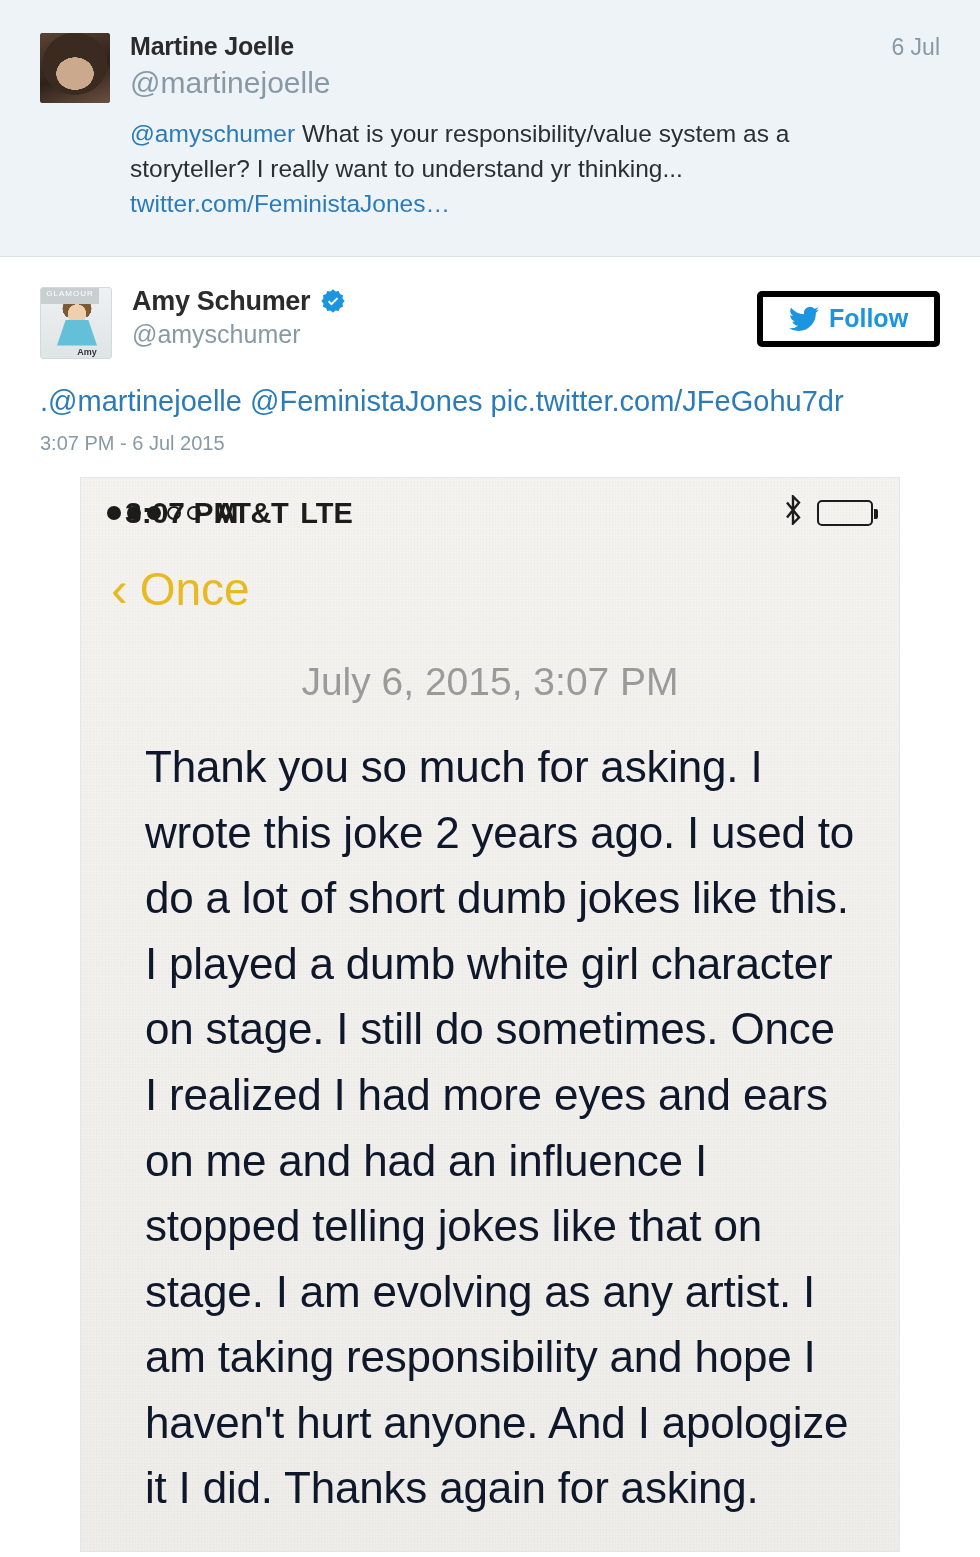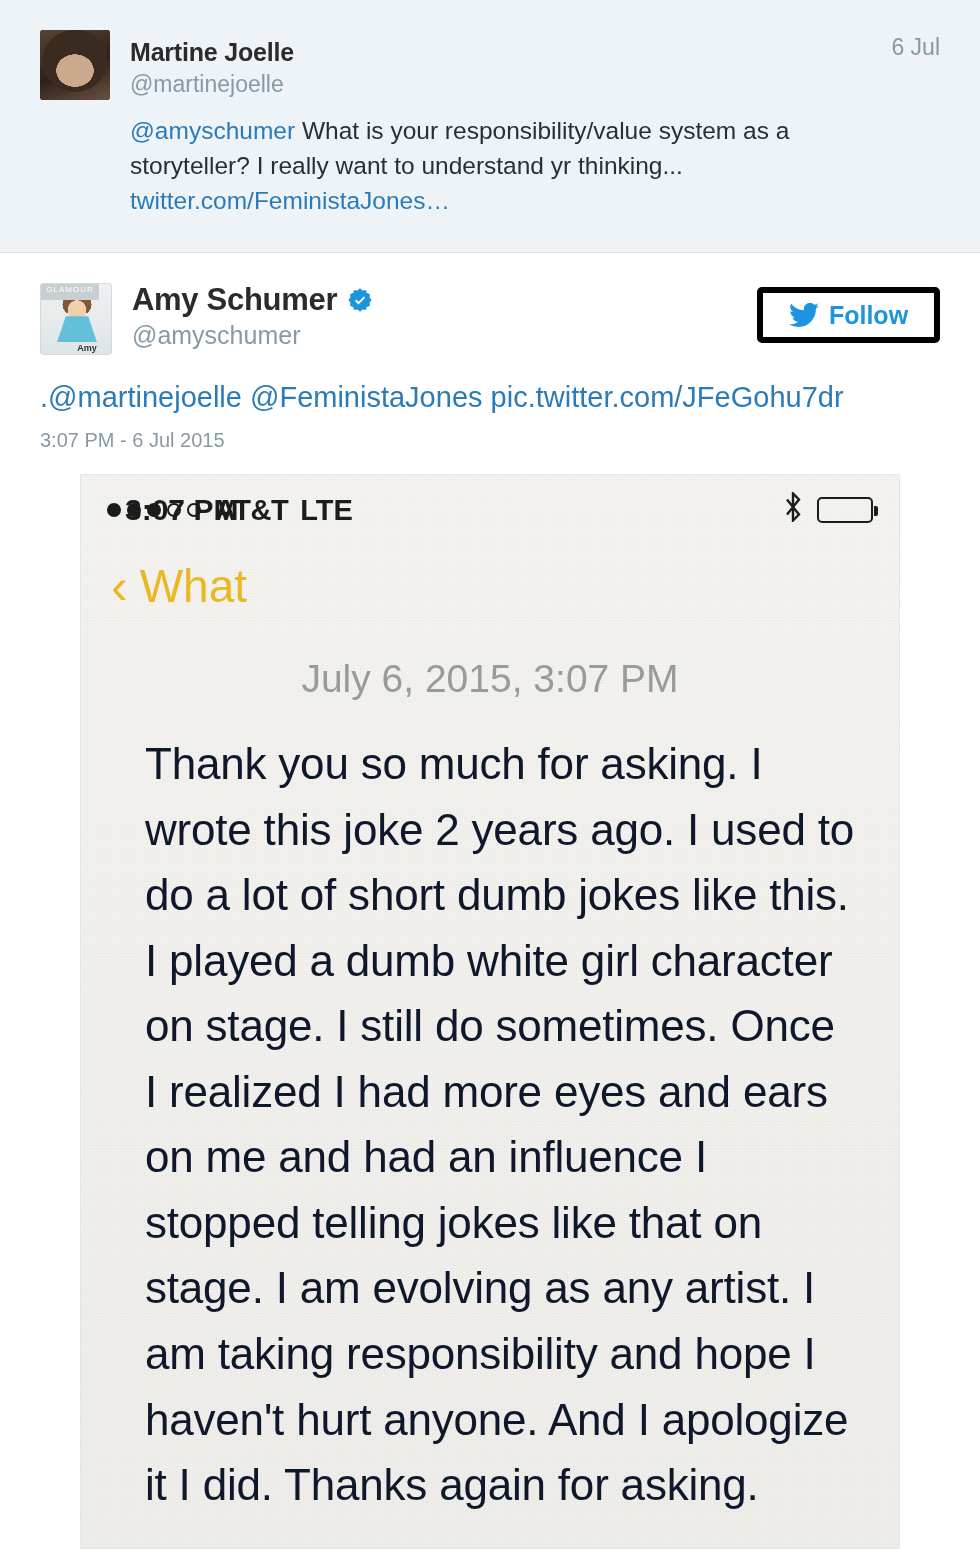--- a/index.html
+++ b/index.html
@@ -50,21 +50,21 @@
     padding-top: 2px;
   }
   .display-name {
     font-size: 25px;
     font-weight: bold;
     color: #2b2b2b;
     line-height: 1.15;
     letter-spacing: -0.2px;
   }
   .handle {
-    font-size: 23px;
+    font-size: 30px;
     color: #8899a6;
     line-height: 1.35;
     margin-top: 2px;
   }
   .tweet-date {
     position: absolute;
     right: 40px;
     top: 34px;
     font-size: 23px;
     color: #8899a6;
@@ -120,21 +120,21 @@
   }
   .mag-label {
     position: absolute; left: 0; right: 0; bottom: 1px;
     text-align: center; font-size: 9px; font-weight: bold; color: #333; padding-left: 22px;
   }
   .main-names {
     margin-left: 20px;
     padding-top: 0px;
   }
   .main-display {
-    font-size: 31px;
+    font-size: 27px;
     font-weight: bold;
     color: #2b2b2b;
     line-height: 1.1;
     display: flex;
     align-items: center;
     letter-spacing: -0.3px;
   }
   .verified {
     display: inline-block;
     width: 26px; height: 26px;
@@ -345,21 +345,21 @@
           </span>
           <span class="battery">
             <span class="fill"></span>
             <span class="nub"></span>
           </span>
         </div>
       </div>
 
       <div class="nav-back">
         <span class="chev">‹</span>
-        <span>What</span>
+        <span>Once</span>
       </div>
 
       <div class="msg-date">July 6, 2015, 3:07 PM</div>
 
       <div class="msg-body">Thank you so much for asking. I wrote this joke 2 years ago. I used to do a lot of short dumb jokes like this. I played a dumb white girl character on stage. I still do sometimes. Once I realized I had more eyes and ears on me and had an influence I stopped telling jokes like that on stage. I am evolving as any artist. I am taking responsibility and hope I haven't hurt anyone. And I apologize it I did. Thanks again for asking.</div>
     </div>
   </div>
 </div>
 
 </body></html>

